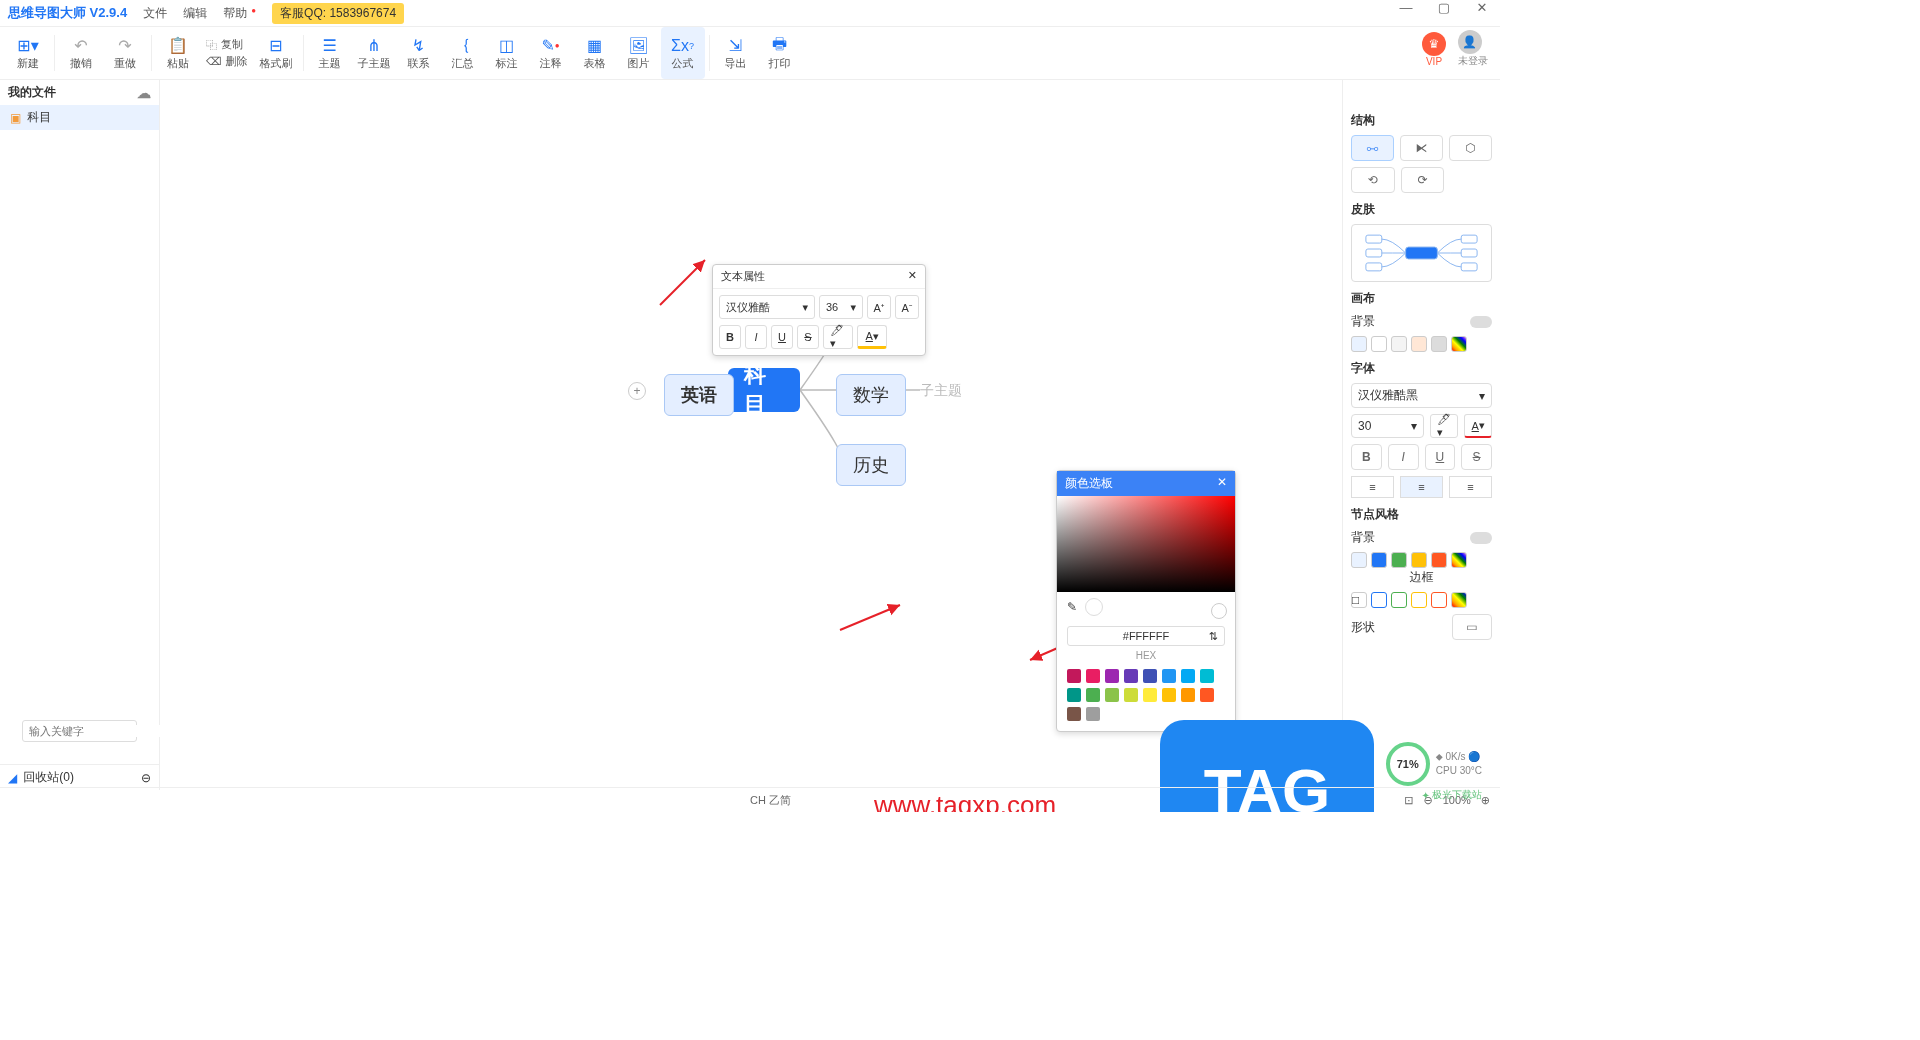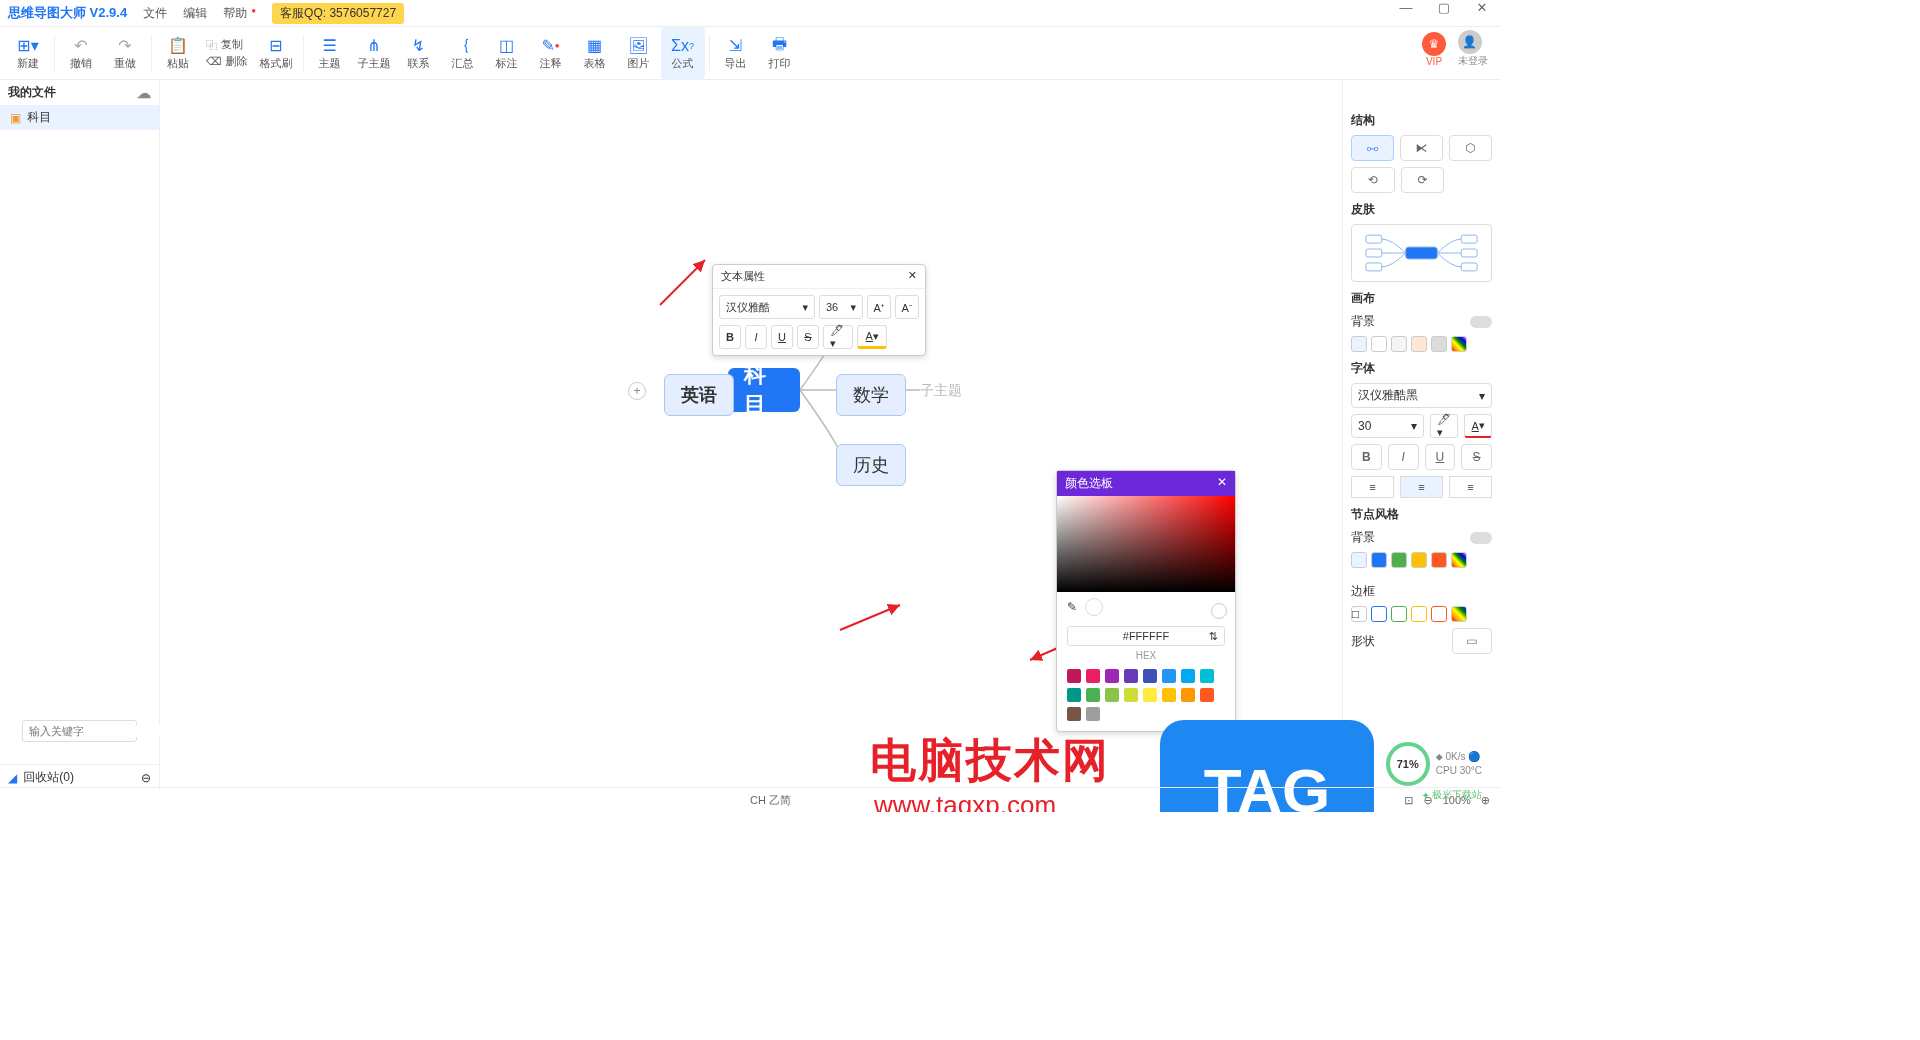--- a/index.html
+++ b/index.html
@@ -65,21 +65,21 @@
 .sigma{position:absolute;width:16px;height:16px;border:1px solid #ccc;background:#fff;color:#666;font-size:10px;display:flex;align-items:center;justify-content:center;}
 
 .popup{position:absolute;background:#fff;border:1px solid #ccc;border-radius:4px;box-shadow:0 2px 6px rgba(0,0,0,.15);}
 .tp{left:552px;top:184px;width:214px;}
 .tp-head{display:flex;justify-content:space-between;padding:4px 8px;font-size:11px;border-bottom:1px solid #eee;}
 .tp-body{padding:6px;display:flex;flex-direction:column;gap:6px;}
 .tp-row{display:flex;gap:4px;}
 .ctl{border:1px solid #ddd;border-radius:3px;height:24px;display:flex;align-items:center;justify-content:center;font-size:11px;padding:0 6px;}
 
 .cp{left:896px;top:390px;width:180px;}
-.cp-head{background:#6d28d9;color:#fff;padding:4px 8px;display:flex;justify-content:space-between;font-size:12px;gap:17px;}
+.cp-head{background:#3b82f6;color:#fff;padding:4px 8px;display:flex;justify-content:space-between;font-size:12px;gap:17px;}
 .cp-grad{height:96px;background:linear-gradient(to bottom,rgba(0,0,0,0),#000),linear-gradient(to right,#fff,#f00);}
 .cp-row{display:flex;align-items:center;gap:8px;padding:6px 10px;}
 .hue{flex:1;height:10px;border-radius:5px;background:linear-gradient(to right,red,yellow,lime,cyan,blue,magenta,red);position:relative;}
 .hue:after{content:"";position:absolute;right:-2px;top:-3px;width:14px;height:14px;border:1px solid #ccc;border-radius:50%;background:#fff;}
 .alpha{flex:1;height:10px;border-radius:5px;background:repeating-conic-gradient(#ccc 0 25%,#fff 0 50%) 0/8px 8px;position:relative;}
 .hex-box{margin:4px 10px;border:1px solid #ddd;border-radius:3px;padding:3px;display:flex;align-items:center;justify-content:center;font-size:11px;position:relative;}
 .hex-lbl{text-align:center;font-size:10px;color:#999;margin-bottom:4px;}
 .preset{display:flex;flex-wrap:wrap;gap:5px;padding:4px 10px 10px;}
 .psw{width:14px;height:14px;border-radius:2px;}
 
@@ -96,21 +96,21 @@
 </style>
 </head>
 <body>
 
 <div class="menubar">
   <span class="app">思维导图大师 V2.9.4</span>
   <span class="menu-item">文件</span>
   <span class="menu-item">编辑</span>
   <span class="menu-item">帮助</span>
   <span class="dot">●</span>
-  <span class="kefu">客服QQ: 3576057727</span>
+  <span class="kefu">客服QQ: 1583967674</span>
 </div>
 <div class="winctrl">
   <span>—</span>
   <span>▢</span>
   <span>✕</span>
 </div>
 
 <div class="toolbar">
   <div class="tbtn">
       <span class="ic">⊞▾</span>
@@ -334,21 +334,20 @@
           <div class="psw" style="background: rgb(205, 220, 57);"></div>
           <div class="psw" style="background: rgb(255, 235, 59);"></div>
           <div class="psw" style="background: rgb(255, 193, 7);"></div>
           <div class="psw" style="background: rgb(255, 152, 0);"></div>
           <div class="psw" style="background: rgb(255, 87, 34);"></div>
           <div class="psw" style="background: rgb(121, 85, 72);"></div>
           <div class="psw" style="background: rgb(158, 158, 158);"></div>
         </div>
     </div>
 
-    <div class="wm1">电脑技术网</div>
     <div class="wm2">www.tagxp.com</div>
     <div class="tag-box">TAG</div>
   </div>
 
   <div class="rightpanel">
     <div style="height:18px;"></div>
     <div class="rp-section">结构</div>
     <div class="rp-row">
       <div class="chip sel">⧟</div>
       <div class="chip">⧔</div>
@@ -425,21 +424,21 @@
         <span class="toggle"></span>
       </div>
     <div class="swatches" id="nodesw">
         <div class="sw" style="background: rgb(233, 242, 255);"></div>
         <div class="sw" style="background: rgb(33, 118, 245);"></div>
         <div class="sw" style="background: rgb(76, 175, 80);"></div>
         <div class="sw" style="background: rgb(255, 193, 7);"></div>
         <div class="sw" style="background: rgb(255, 87, 34);"></div>
         <div class="sw" style="background: linear-gradient(45deg, red, orange, yellow, green, blue, violet);"></div>
       </div>
-    <div class="lbl-row" style="margin-top:15px;">
+    <div class="lbl-row" style="margin-top:1px;justify-content:center;">
         <span>边框</span>
       </div>
     <div class="swatches">
       <span class="sw" style="background:#fff;">□</span>
       <span class="sw" style="border-color:#2176f5;"></span>
       <span class="sw" style="border-color:#4caf50;"></span>
       <span class="sw" style="border-color:#ffc107;"></span>
       <span class="sw" style="border-color:#ff5722;"></span>
       <span class="sw" style="background:linear-gradient(45deg,red,orange,yellow,green,blue);"></span>
     </div>

